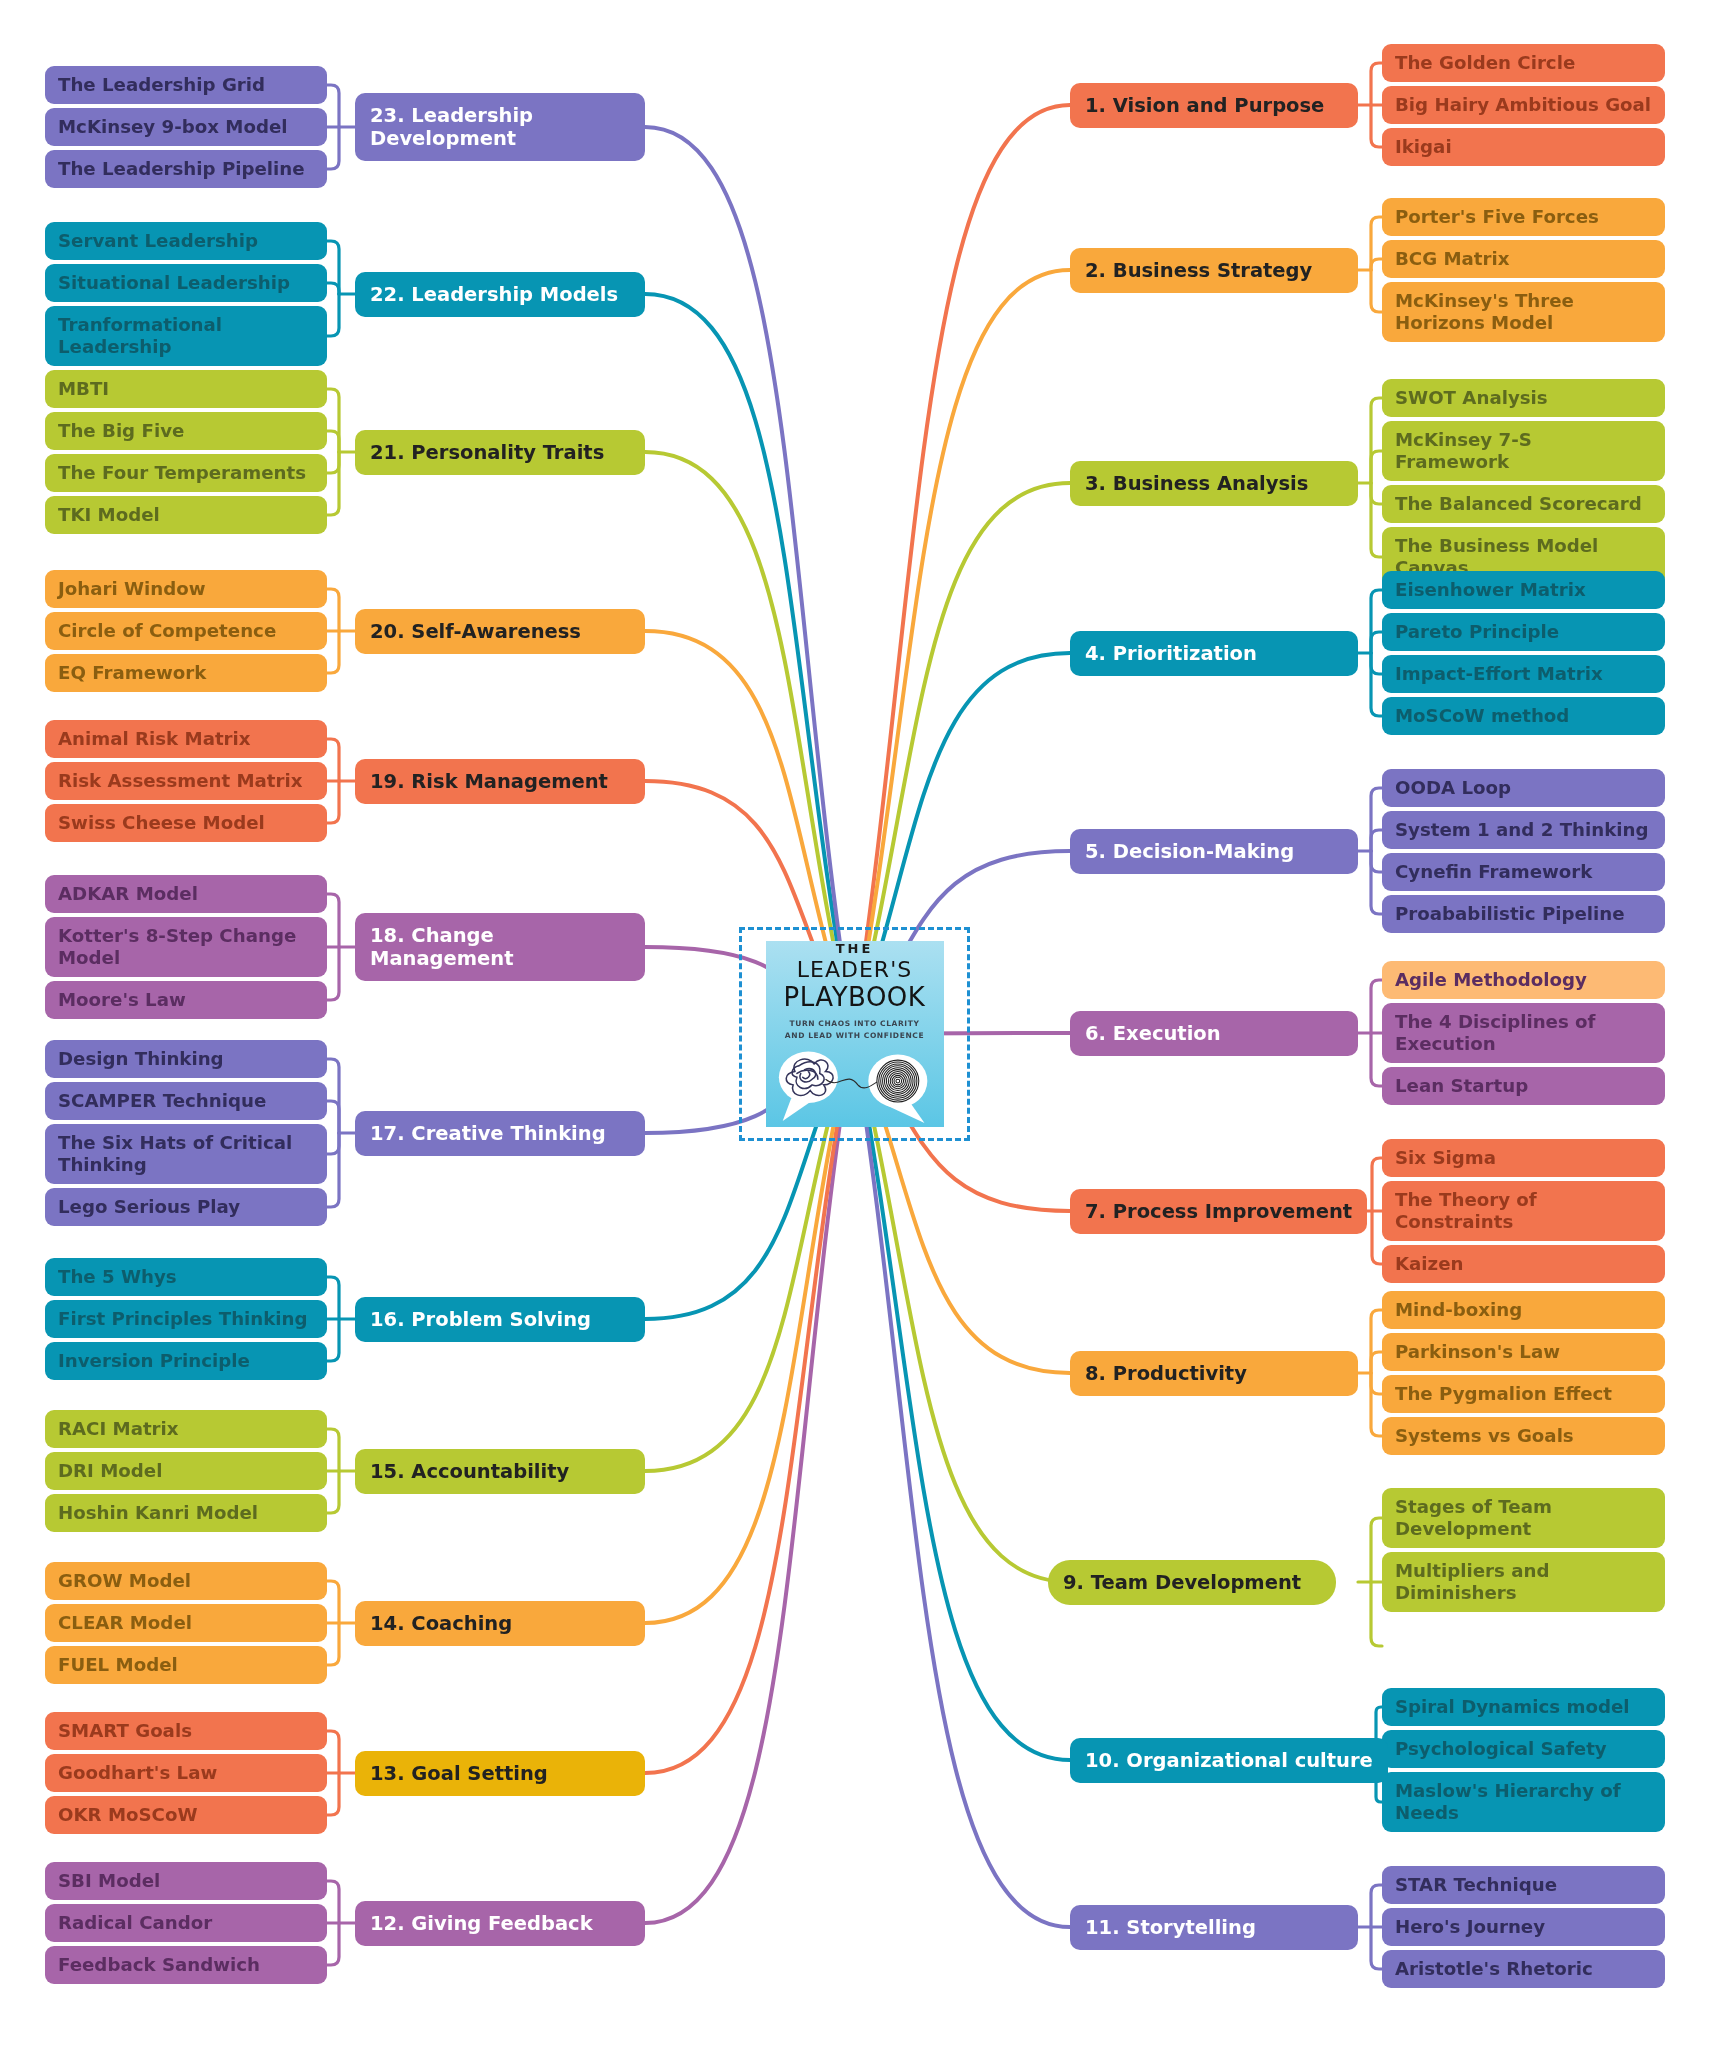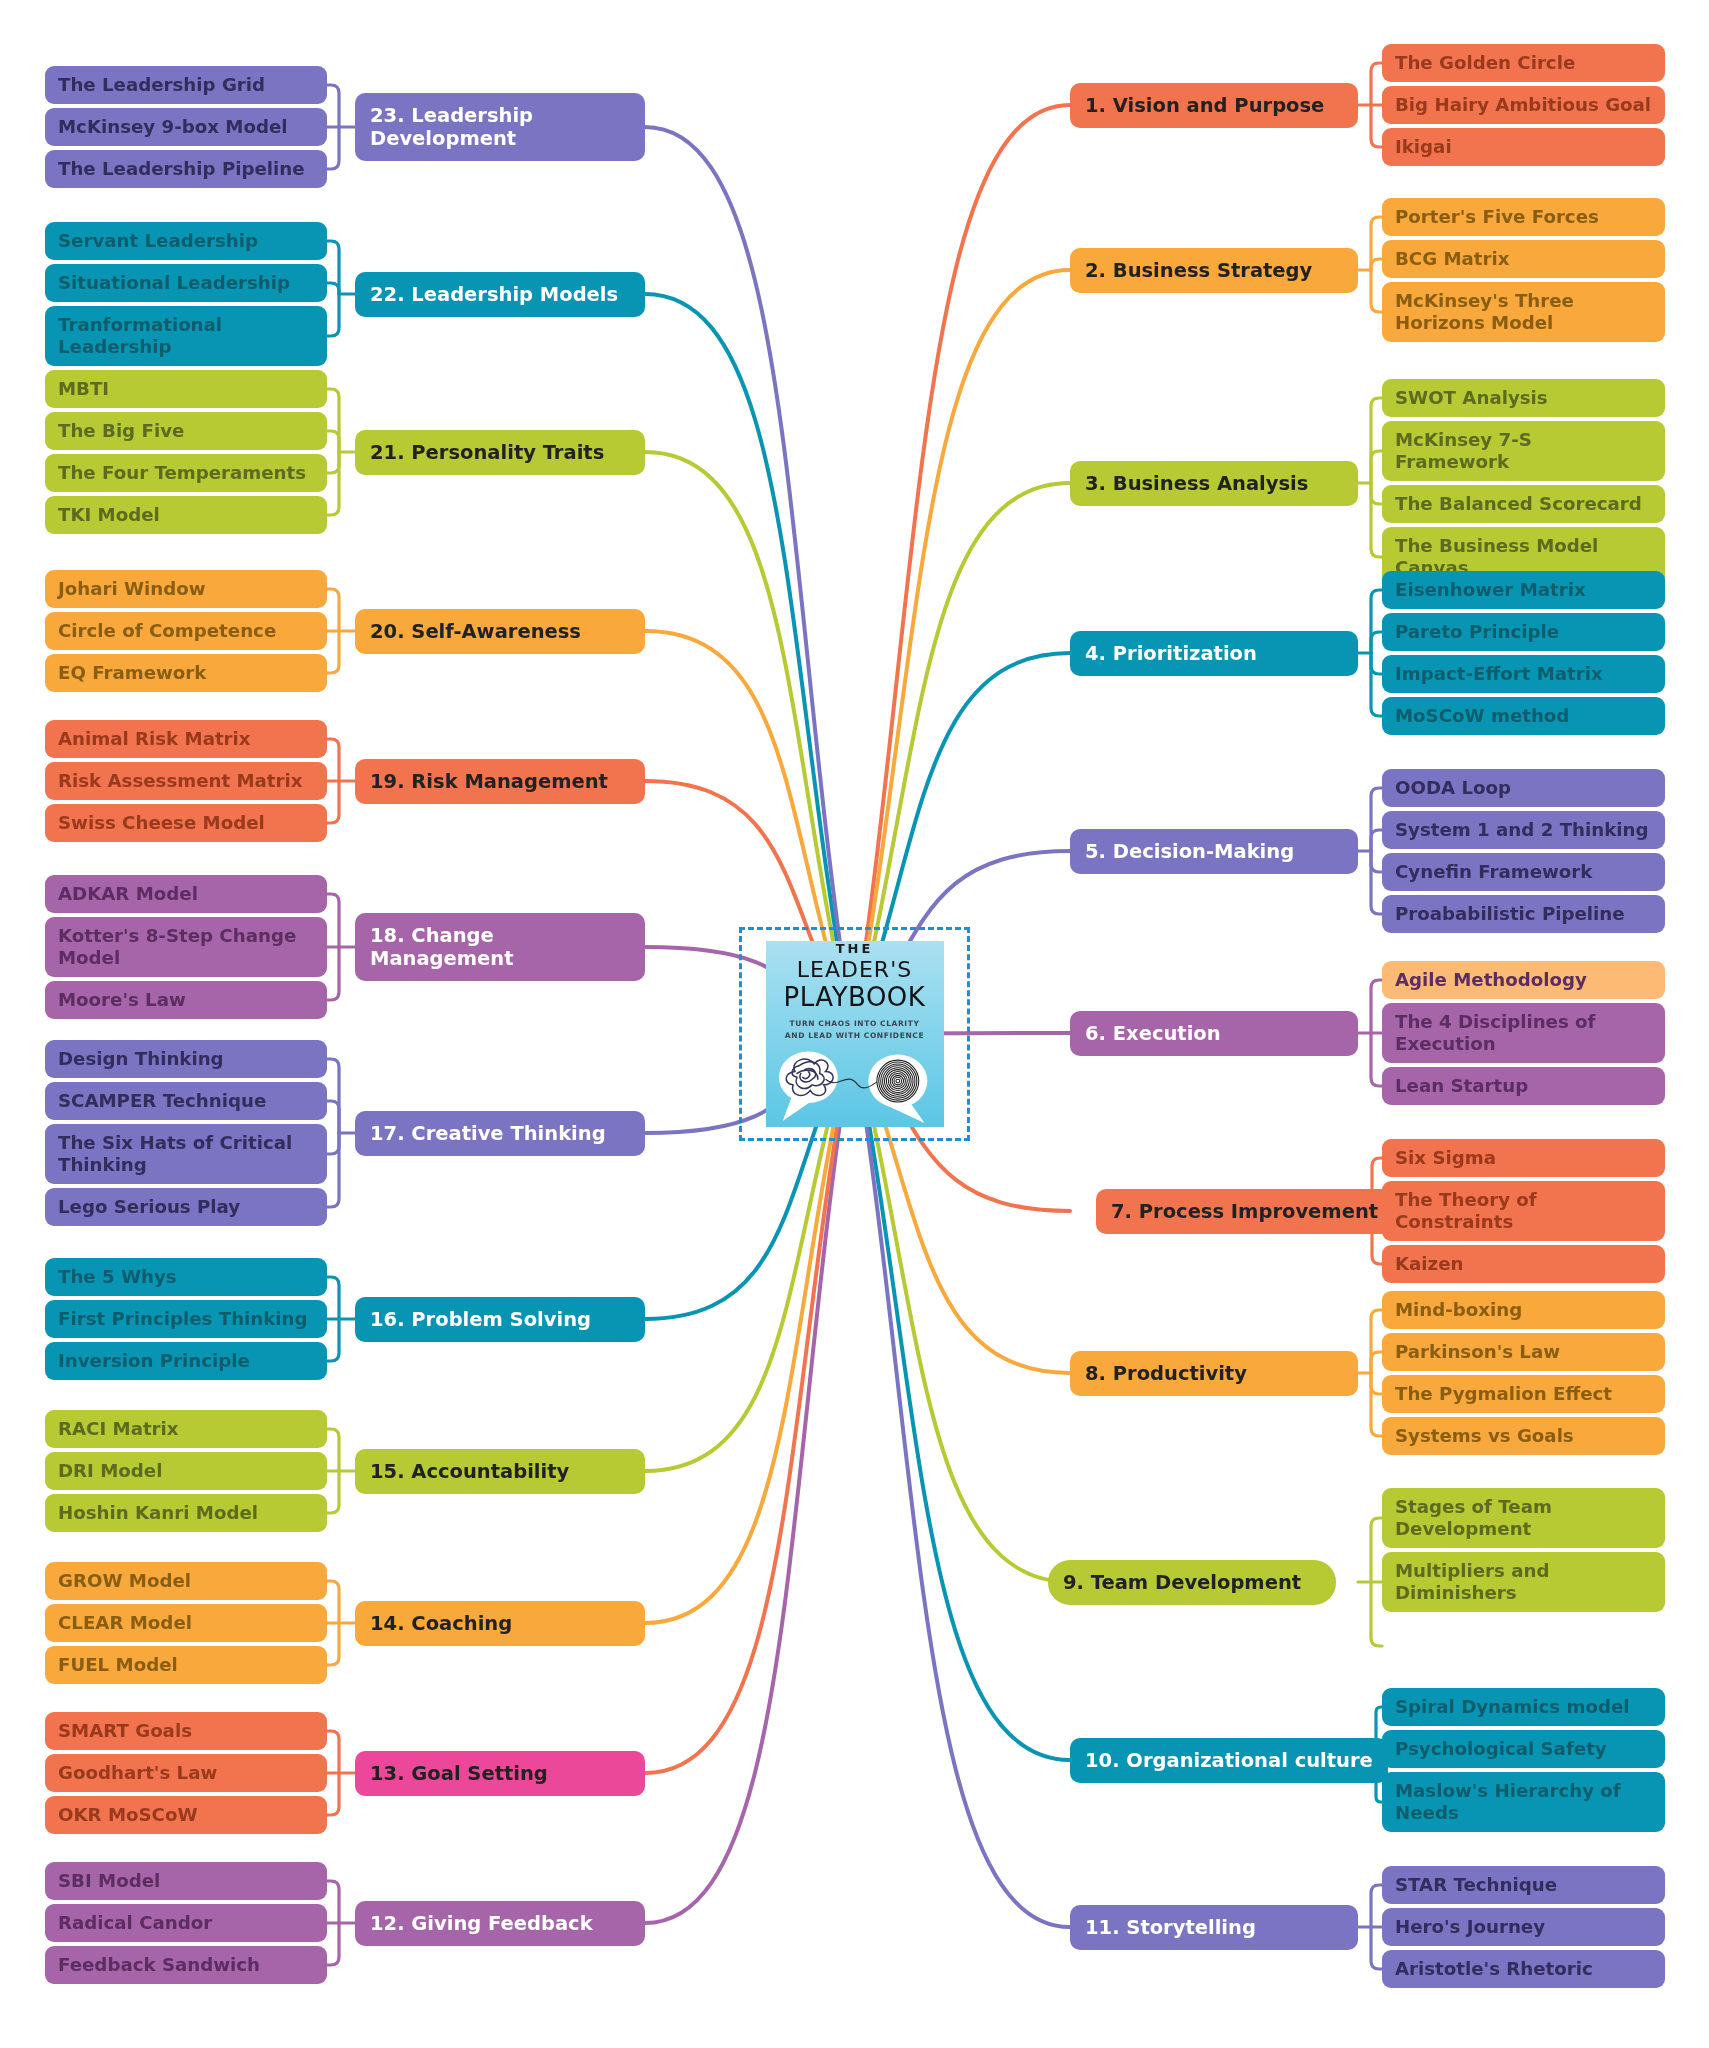--- a/index.html
+++ b/index.html
@@ -191,21 +191,21 @@
         <div class="item" style="background: #fdba74; color: rgb(91, 45, 97);">Agile Methodology</div>
         <div class="item" style="background: rgb(167, 101, 169); color: rgb(91, 45, 97);">The 4 Disciplines of Execution</div>
         <div class="item" style="background: rgb(167, 101, 169); color: rgb(91, 45, 97);">Lean Startup</div>
       </div>
       <div class="cat side-right" style="background: rgb(167, 101, 169); color: rgb(255, 255, 255); left: 1070px; min-width: 288px; box-sizing: border-box; top: 1011px;">6. Execution</div>
       <div class="stack" style="left: 1382px; top: 1139px; width: 283px;">
         <div class="item" style="background: rgb(242, 116, 78); color: rgb(154, 58, 29);">Six Sigma</div>
         <div class="item" style="background: rgb(242, 116, 78); color: rgb(154, 58, 29);">The Theory of Constraints</div>
         <div class="item" style="background: rgb(242, 116, 78); color: rgb(154, 58, 29);">Kaizen</div>
       </div>
-      <div class="cat side-right" style="background: rgb(242, 116, 78); color: rgb(34, 34, 34); left: 1096px; min-width: 288px; box-sizing: border-box; top: 1189px;">7. Process Improvement</div>
+      <div class="cat side-right" style="background: rgb(242, 116, 78); color: rgb(34, 34, 34); left: 1070px; min-width: 288px; box-sizing: border-box; top: 1189px;">7. Process Improvement</div>
       <div class="stack" style="left: 1382px; top: 1291px; width: 283px;">
         <div class="item" style="background: rgb(249, 168, 60); color: rgb(138, 94, 16);">Mind-boxing</div>
         <div class="item" style="background: rgb(249, 168, 60); color: rgb(138, 94, 16);">Parkinson's Law</div>
         <div class="item" style="background: rgb(249, 168, 60); color: rgb(138, 94, 16);">The Pygmalion Effect</div>
         <div class="item" style="background: rgb(249, 168, 60); color: rgb(138, 94, 16);">Systems vs Goals</div>
       </div>
       <div class="cat side-right" style="background: rgb(249, 168, 60); color: rgb(34, 34, 34); left: 1070px; min-width: 288px; box-sizing: border-box; top: 1351px;">8. Productivity</div>
       <div class="stack" style="left: 1382px; top: 1488px; width: 283px;">
         <div class="item" style="background: rgb(183, 201, 51); color: rgb(93, 107, 31);">Stages of Team Development</div>
         <div class="item" style="background: rgb(183, 201, 51); color: rgb(93, 107, 31);">Multipliers and Diminishers</div>
@@ -227,21 +227,21 @@
         <div class="item" style="background: rgb(167, 101, 169); color: rgb(91, 45, 97);">SBI Model</div>
         <div class="item" style="background: rgb(167, 101, 169); color: rgb(91, 45, 97);">Radical Candor</div>
         <div class="item" style="background: rgb(167, 101, 169); color: rgb(91, 45, 97);">Feedback Sandwich</div>
       </div>
       <div class="cat side-left" style="background: rgb(167, 101, 169); color: rgb(255, 255, 255); left: 355px; width: 290px; box-sizing: border-box; top: 1901px;">12. Giving Feedback</div>
       <div class="stack" style="left: 45px; top: 1712px; width: 282px;">
         <div class="item" style="background: rgb(242, 116, 78); color: rgb(154, 58, 29);">SMART Goals</div>
         <div class="item" style="background: rgb(242, 116, 78); color: rgb(154, 58, 29);">Goodhart's Law</div>
         <div class="item" style="background: rgb(242, 116, 78); color: rgb(154, 58, 29);">OKR MoSCoW</div>
       </div>
-      <div class="cat side-left" style="background: #ec4899; color: rgb(34, 34, 34); left: 355px; width: 290px; box-sizing: border-box; top: 1751px;">13. Goal Setting</div>
+      <div class="cat side-left" style="background: #eab308; color: rgb(34, 34, 34); left: 355px; width: 290px; box-sizing: border-box; top: 1751px;">13. Goal Setting</div>
       <div class="stack" style="left: 45px; top: 1562px; width: 282px;">
         <div class="item" style="background: rgb(249, 168, 60); color: rgb(138, 94, 16);">GROW Model</div>
         <div class="item" style="background: rgb(249, 168, 60); color: rgb(138, 94, 16);">CLEAR Model</div>
         <div class="item" style="background: rgb(249, 168, 60); color: rgb(138, 94, 16);">FUEL Model</div>
       </div>
       <div class="cat side-left" style="background: rgb(249, 168, 60); color: rgb(34, 34, 34); left: 355px; width: 290px; box-sizing: border-box; top: 1601px;">14. Coaching</div>
       <div class="stack" style="left: 45px; top: 1410px; width: 282px;">
         <div class="item" style="background: rgb(183, 201, 51); color: rgb(93, 107, 31);">RACI Matrix</div>
         <div class="item" style="background: rgb(183, 201, 51); color: rgb(93, 107, 31);">DRI Model</div>
         <div class="item" style="background: rgb(183, 201, 51); color: rgb(93, 107, 31);">Hoshin Kanri Model</div>

